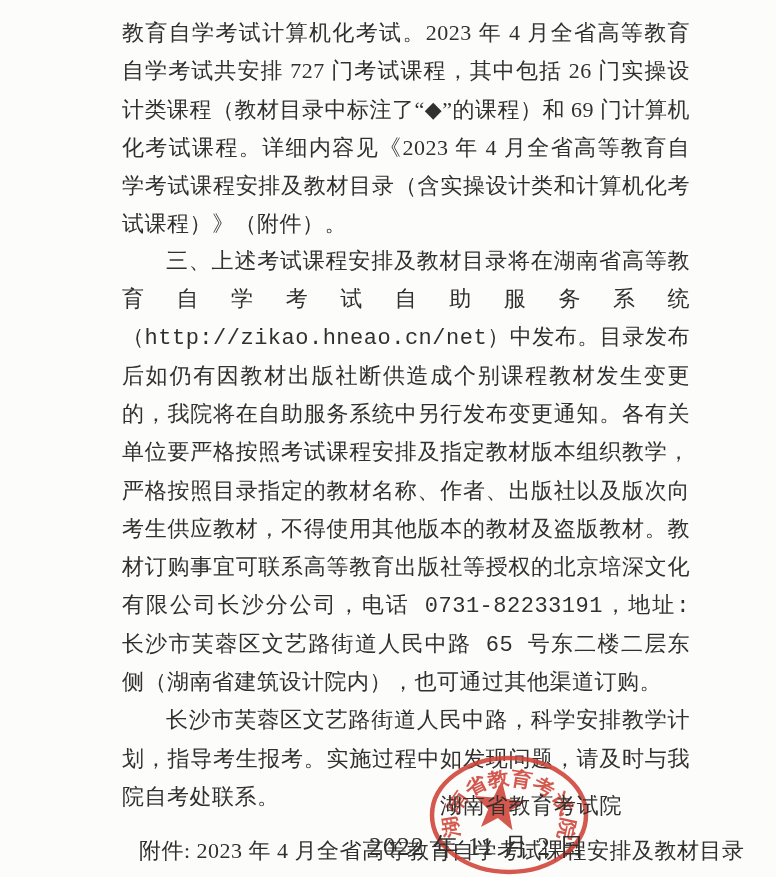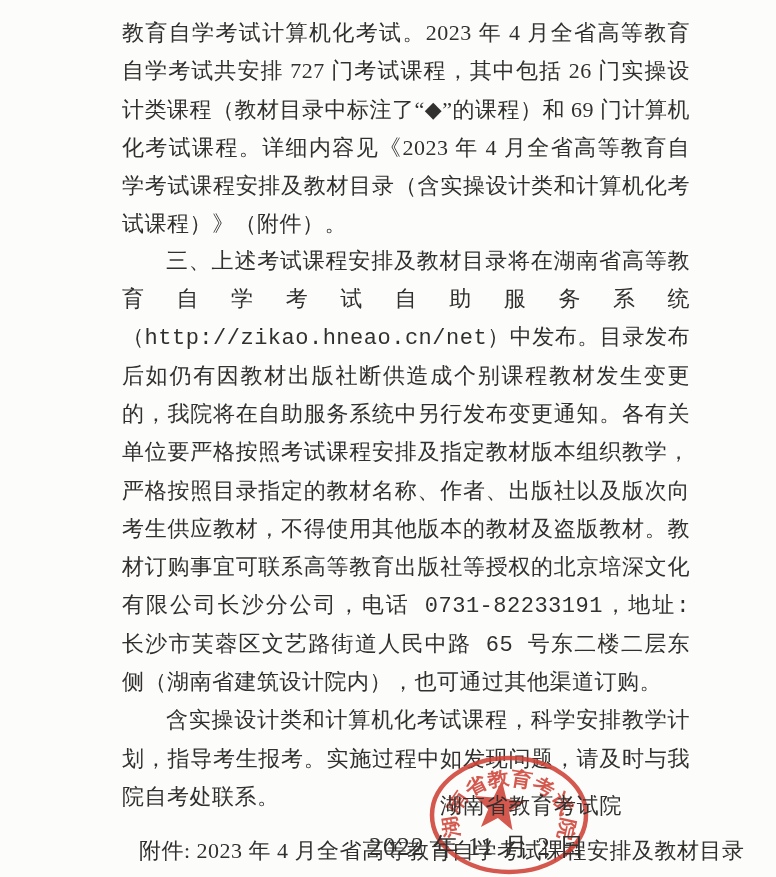--- a/index.html
+++ b/index.html
@@ -69,21 +69,21 @@
   }
 </style>
 </head>
 <body>
 
 <div class="page">
 
   <div class="textblock">
     <p class="par">教育自学考试计算机化考试。2023 年 4 月全省高等教育自学考试共安排 727 门考试课程，其中包括 26 门实操设计类课程（教材目录中标注了“◆”的课程）和 69 门计算机化考试课程。详细内容见《2023 年 4 月全省高等教育自学考试课程安排及教材目录（含实操设计类和计算机化考试课程）》（附件）。</p>
     <p class="par ind">三、上述考试课程安排及教材目录将在湖南省高等教育自学考试自助服务系统（http://zikao.hneao.cn/net）中发布。目录发布后如仍有因教材出版社断供造成个别课程教材发生变更的，我院将在自助服务系统中另行发布变更通知。各有关单位要严格按照考试课程安排及指定教材版本组织教学，严格按照目录指定的教材名称、作者、出版社以及版次向考生供应教材，不得使用其他版本的教材及盗版教材。教材订购事宜可联系高等教育出版社等授权的北京培深文化有限公司长沙分公司，电话 0731-82233191，地址: 长沙市芙蓉区文艺路街道人民中路 65 号东二楼二层东侧（湖南省建筑设计院内），也可通过其他渠道订购。</p>
-    <p class="par ind">含实操设计类和计算机化考试课程，科学安排教学计划，指导考生报考。实施过程中如发现问题，请及时与我院自考处联系。</p>
+    <p class="par ind">长沙市芙蓉区文艺路街道人民中路，科学安排教学计划，指导考生报考。实施过程中如发现问题，请及时与我院自考处联系。</p>
     <div class="attach">
       <div class="attach1">附件: 2023 年 4 月全省高等教育自学考试课程安排及教材目录</div>
       <div class="attach2">（月全省高等教育自学考试共安排）</div>
     </div>
   </div>
 
   <svg class="seal" width="190" height="135" viewBox="0 0 190 135">
     <ellipse cx="91" cy="73" rx="77" ry="57" fill="none" stroke="#cf4237" stroke-width="4.5"></ellipse>
     <path id="sealArcPath" d="M 43,94 A 52,37 0 1 1 139,94" fill="none"></path>
     <text class="seal-arc-text" fill="#cf4237">

